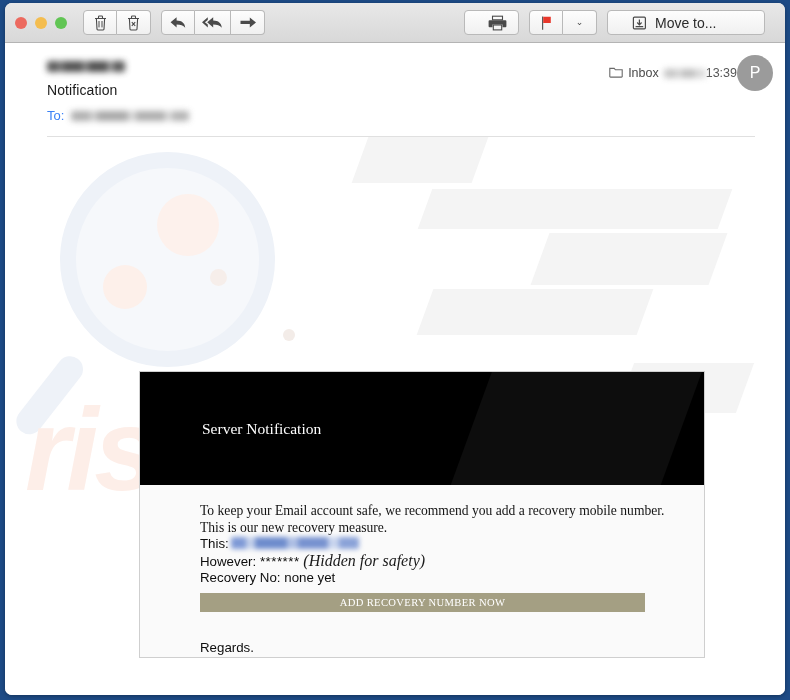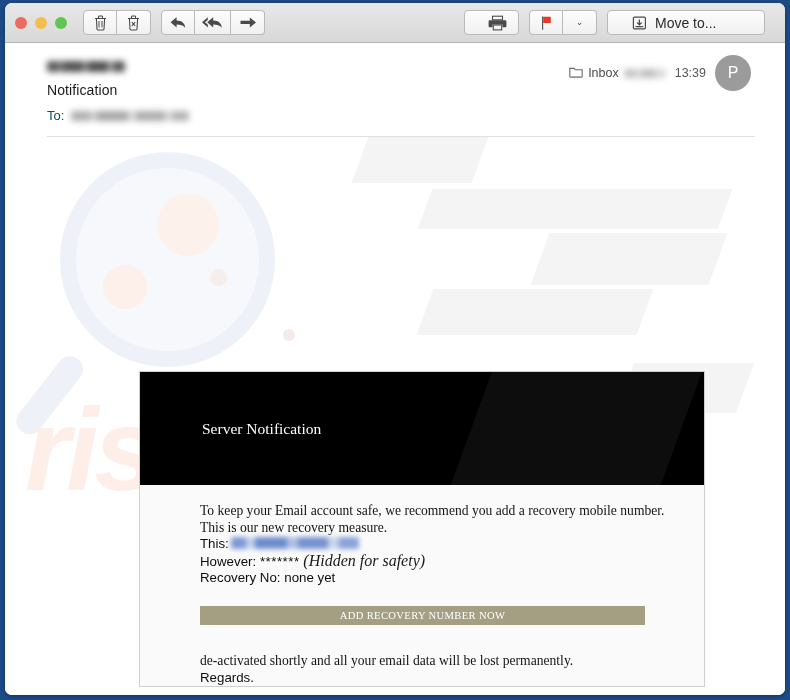--- a/index.html
+++ b/index.html
@@ -80,32 +80,32 @@
     width: 78px; height: 11px;
     background: linear-gradient(90deg,#3a3a3a 0 14%,#6a6a6a 14% 20%,#333 20% 46%,#7d7d7d 46% 52%,#2f2f2f 52% 78%,#9a9a9a 78% 84%,#3a3a3a 84% 100%);
     opacity: .85;
   }
   .subject {
     font-size: 14px; color: #1b1b1b;
     margin-top: 3px; letter-spacing: .1px;
   }
   .to-row {
     margin-top: 10px;
-    font-size: 13px; color: #0c4a6e;
+    font-size: 13px; color: #3b82f6;
     display: flex; align-items: center; gap: 7px;
   }
   .to-blur {
     width: 118px; height: 10px;
     background: linear-gradient(90deg,#9a9a9a 0 16%,#c4c4c4 16% 22%,#8f8f8f 22% 48%,#cfcfcf 48% 55%,#979797 55% 80%,#d2d2d2 80% 86%,#a0a0a0 86% 100%);
     opacity: .8;
   }
   .head-right {
     position: absolute;
-    right: 34px; top: 12px;
-    display: flex; align-items: center; gap: 9px;
+    right: 12px; top: 12px;
+    display: flex; align-items: center; 
   }
   .inbox-chip {
     display: flex; align-items: center; gap: 5px;
     font-size: 12.5px; color: #4a4a4a;
   }
   .folder-blur {
     width: 42px; height: 9px;
     background: linear-gradient(90deg,#b5b5b5 0 30%,#d8d8d8 30% 40%,#acacac 40% 75%,#cfcfcf 75% 100%);
     opacity: .8;
   }
@@ -253,21 +253,21 @@
   }
   .stars { letter-spacing: .5px; }
   .hint {
     font-family: "Liberation Serif", serif;
     font-style: italic;
     font-size: 16px;
     color: #1a1a1a;
   }
 
   .cta {
-    margin: 19px 0 0 0;
+    margin: 6px 0 0 0;
     background: #a49f83;
     height: 19px;
     width: 445px;
     display: flex; align-items: center; justify-content: center;
     color: #ffffff;
     font-family: "Liberation Serif", serif;
     font-size: 10.6px;
     letter-spacing: .35px;
     cursor: pointer;
   }
@@ -451,21 +451,20 @@
         <div class="plabel">
           <span>Recovery No:</span>
           <span>none yet</span>
         </div>
 
         <div class="cta">
           <span>ADD RECOVERY NUMBER NOW</span>
         </div>
 
         <div class="after-cta">
-          <div class="pline">de-activated shortly and all your email data will be lost permanently.</div>
           <div class="plabel">Regards.</div>
 
         </div>
 
       </div>
     </div>
   </div>
 </div>
 
 </body></html>

